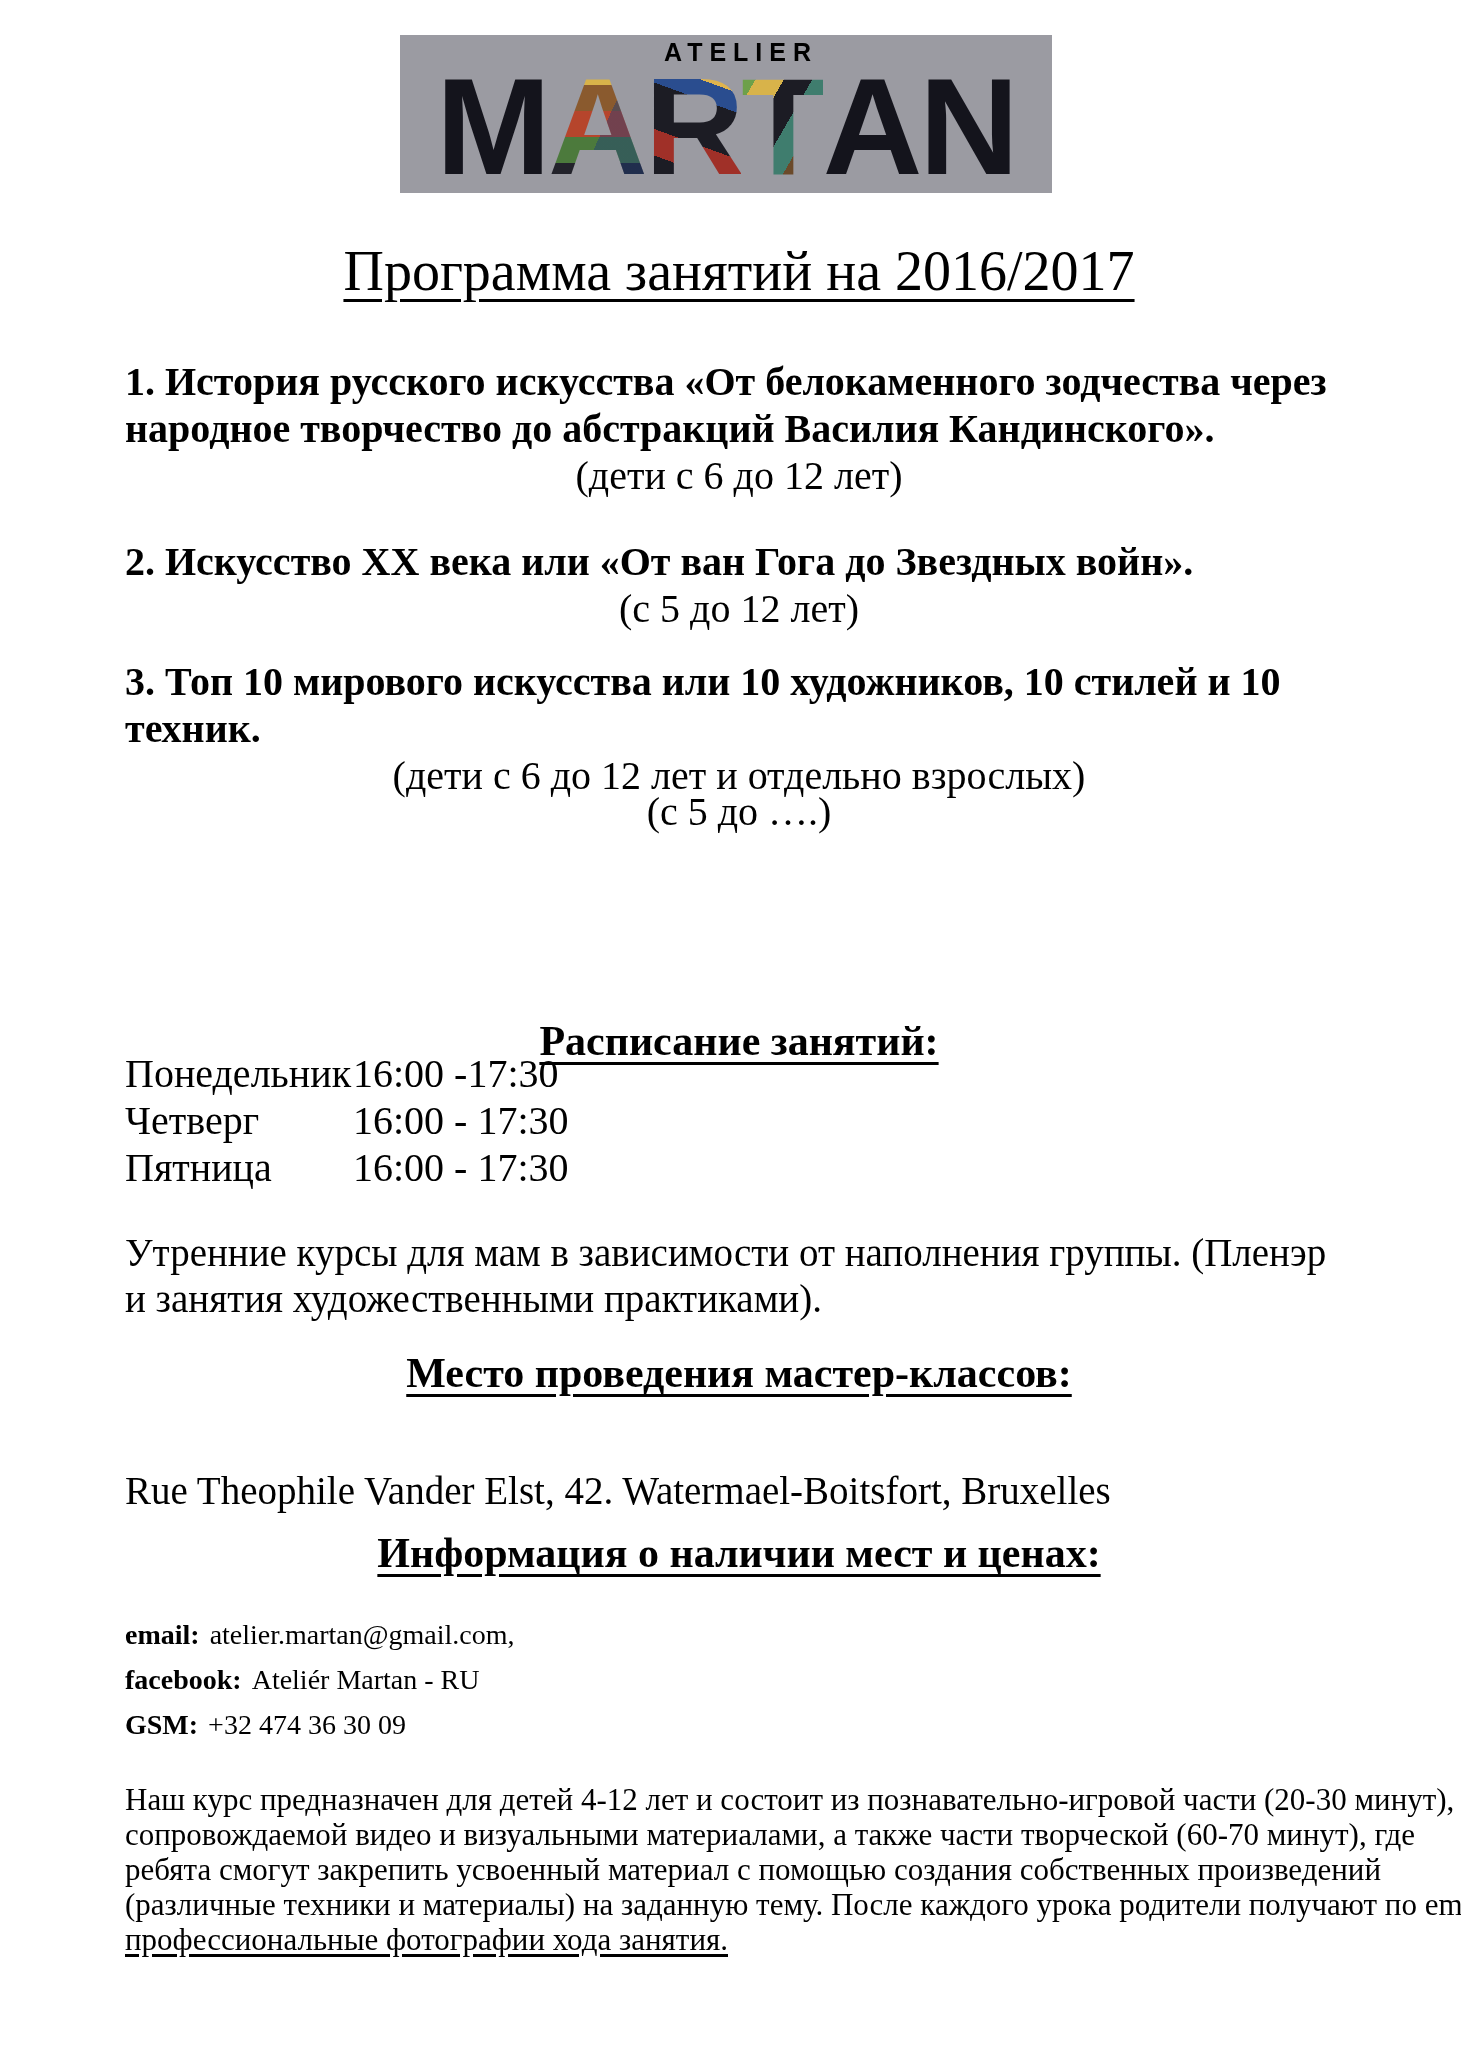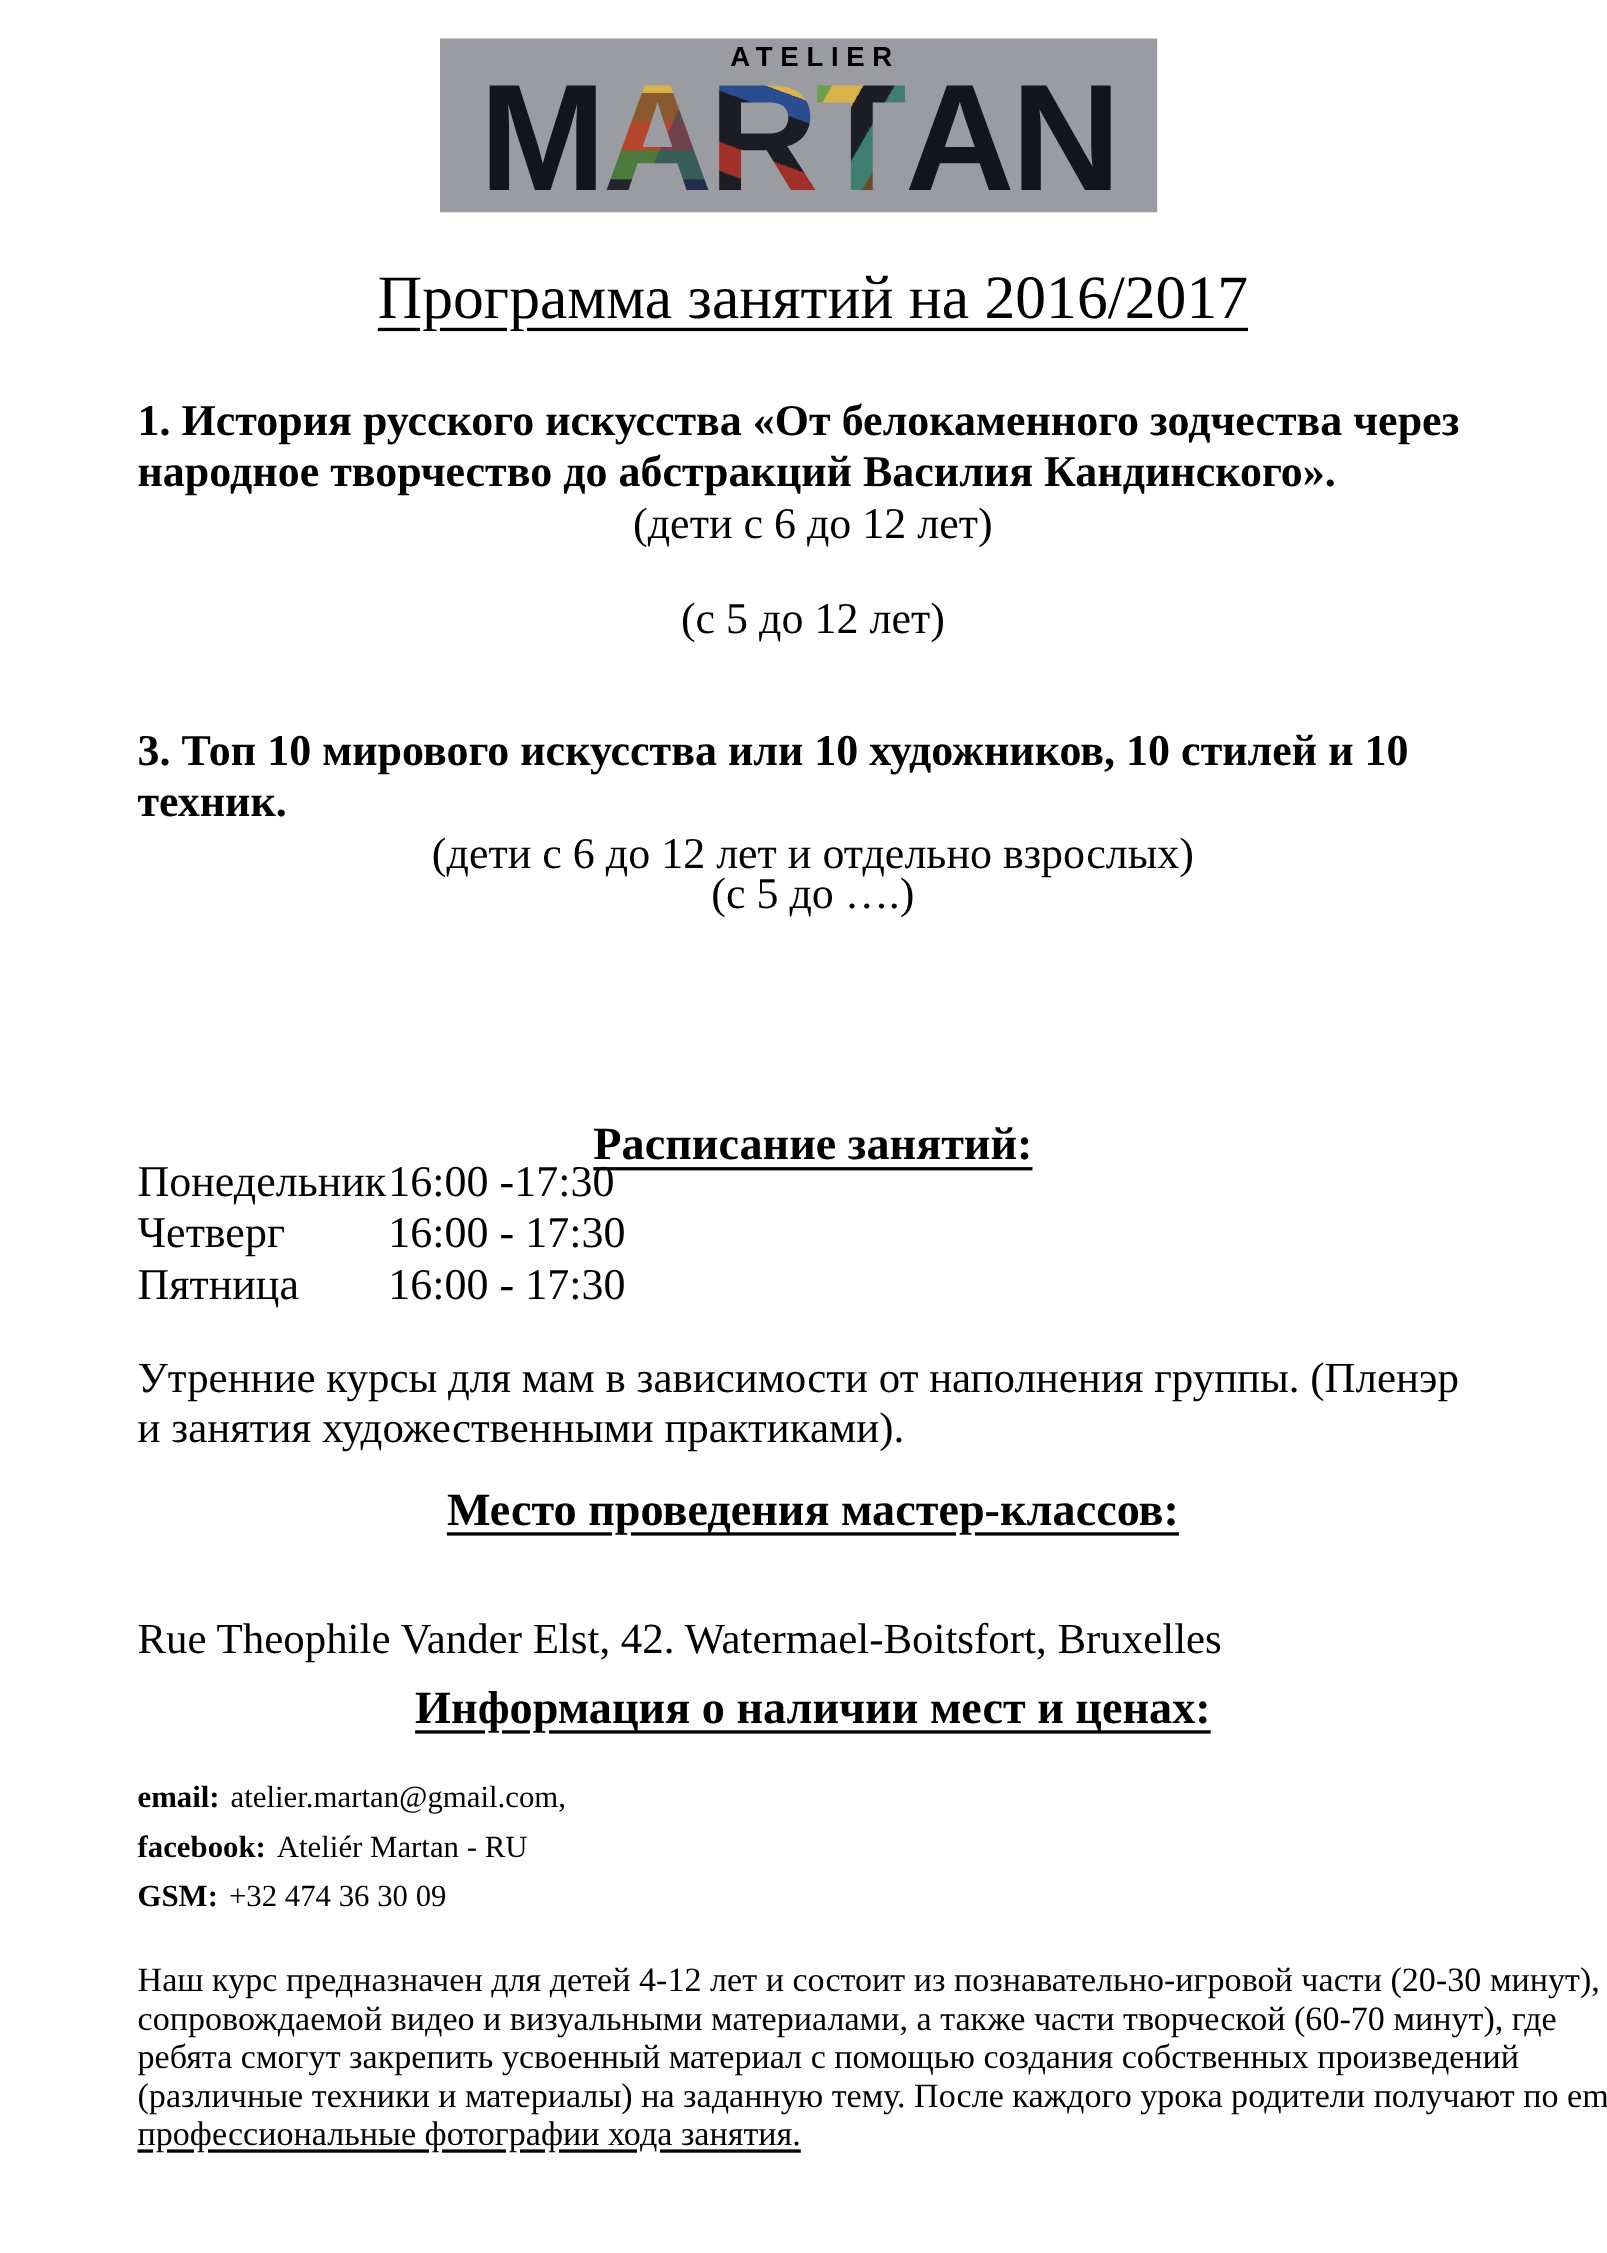--- a/index.html
+++ b/index.html
@@ -76,20 +76,21 @@
     <div class="abs doc-title">
       <span>Программа занятий на 2016/2017</span>
     </div>
 
     <div class="abs i1">
       <div class="item-heading">1. История русского искусства  «От белокаменного зодчества через народное  творчество до абстракций  Василия Кандинского».</div>
       <div class="item-note">(дети с 6 до 12 лет)</div>
     </div>
 
     <div class="abs i2">
+      <div class="item-heading">2. Искусство XX века или «От ван Гога до Звездных войн».</div>
       <div class="item-note">(с 5 до 12 лет)</div>
     </div>
 
     <div class="abs i3">
       <div class="item-heading">3. Топ 10 мирового искусства или 10 художников, 10 стилей и 10 техник.</div>
       <div class="item-note">(дети с 6 до 12 лет и отдельно взрослых)</div>
     </div>
 
     <div class="abs i4">
       <div class="item-note">(с 5 до ….)</div>

